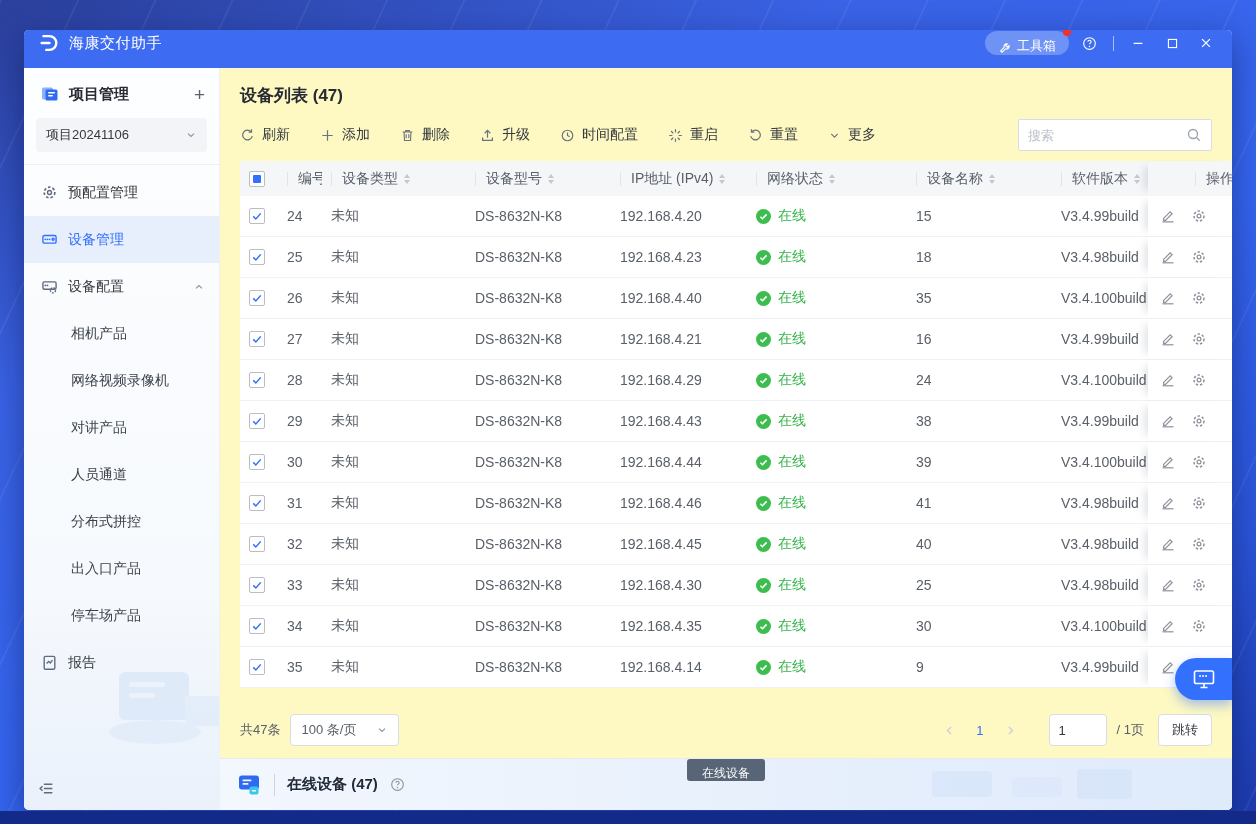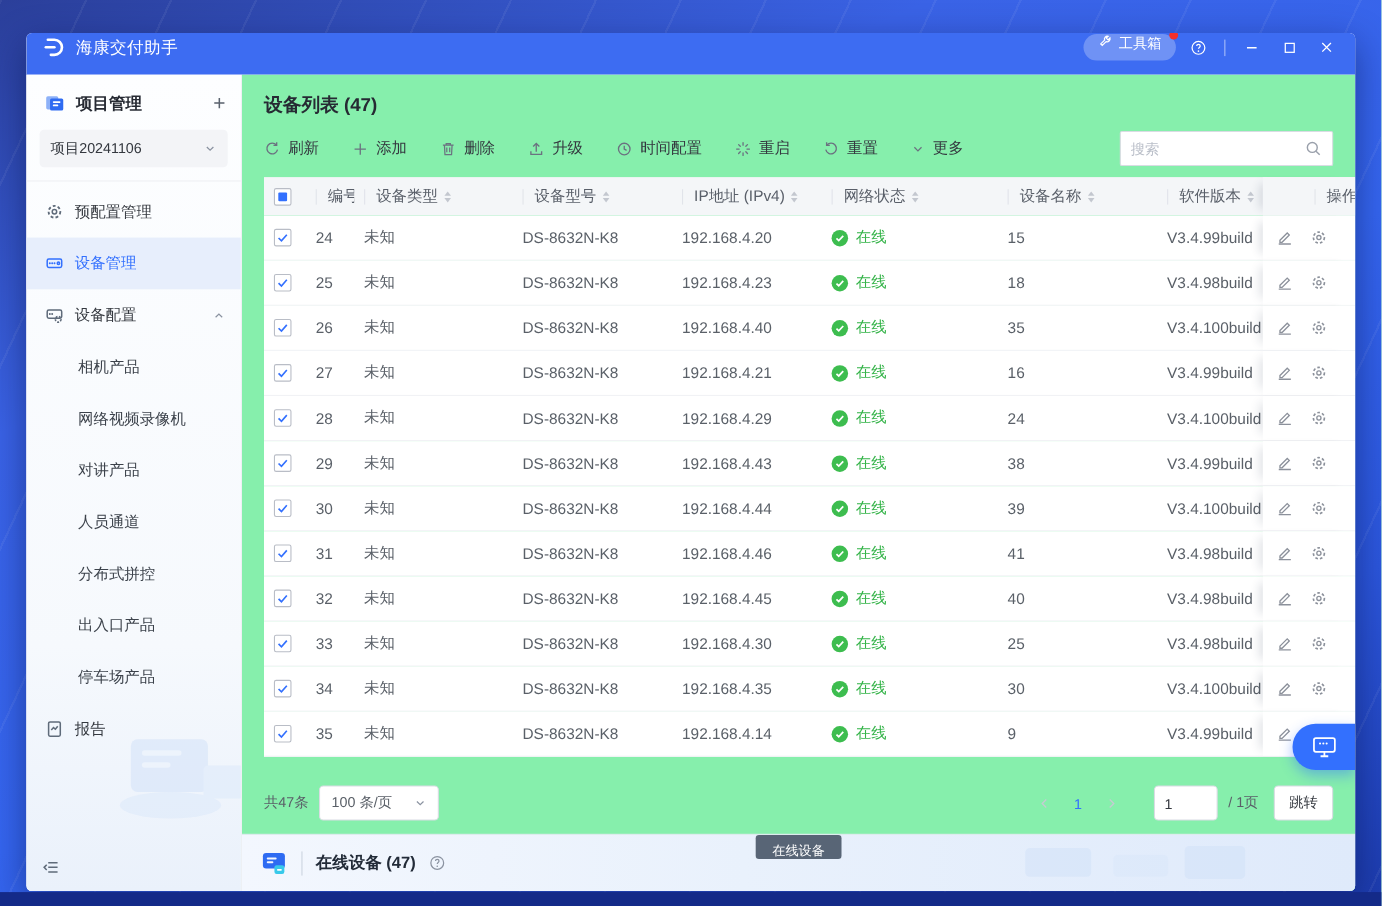--- a/index.html
+++ b/index.html
@@ -17,21 +17,21 @@
   .window { position:absolute; left:24px; top:30px; width:1208px; height:780px;
     display:flex; flex-direction:column; border-radius:5px; overflow:hidden;
     box-shadow:0 10px 34px rgba(4,10,60,.45); background:#fff; }
 
   
   .titlebar { height:38px; flex:0 0 38px; background:#3d6cf2; display:flex; align-items:center;
     padding:0 12px 12px 14px; color:#fff; }
   .logo { display:flex; align-items:center; margin-right:9px; }
   .app-title { font-size:15px; letter-spacing:.5px; }
   .tb-right { margin-left:auto; display:flex; align-items:center; gap:6px; }
-  .toolbox-btn { position:relative; display:flex; align-items:flex-start; gap:6px; height:24px;
+  .toolbox-btn { position:relative; display:flex; align-items:flex-end; gap:6px; height:24px;
     padding:0 13px; border-radius:12px; background:rgba(255,255,255,.26); font-size:13px; cursor:pointer; }
   .red-dot { position:absolute; top:-3px; right:-2px; width:8px; height:8px; border-radius:50%; background:#f5302a; }
   .tb-icon { width:28px; height:26px; display:flex; align-items:center; justify-content:center; cursor:pointer; }
   .tb-divider { width:1px; height:15px; background:rgba(255,255,255,.55); margin:0 4px; }
 
   .body { flex:1; display:flex; min-height:0; background:#fff; }
 
   
   .sidebar { position:relative; flex:0 0 196px; width:196px;
     background:linear-gradient(180deg,#fdfeff 0%,#f6f9fd 70%,#eaf1fb 100%);
@@ -44,21 +44,21 @@
   .proj-select svg { margin-left:auto; }
   .side-sep { height:1px; background:#eef0f4; margin:0 0 4px; }
   .side-item { height:47px; display:flex; align-items:center; gap:10px; padding:0 14px 0 17px; cursor:pointer; }
   .side-item.active { background:#e7eefc; color:#3370fe; }
   .side-item .chev { margin-left:auto; }
   .side-sub { height:47px; display:flex; align-items:center; padding-left:47px; cursor:pointer; color:#3c424b; }
   .collapse-btn { position:absolute; left:14px; bottom:10px; cursor:pointer; }
   .side-art { position:absolute; right:-20px; bottom:46px; opacity:.5; pointer-events:none; }
 
   
-  .main { position:relative; flex:1; min-width:0; display:flex; flex-direction:column; background:#86efac; }
+  .main { position:relative; flex:1; min-width:0; display:flex; flex-direction:column; background:#fef9c3; }
   .page-title { margin:16px 0 0 20px; font-size:17px; font-weight:700; color:#262a33; }
 
   .toolbar { display:flex; align-items:center; column-gap:30px; margin:12px 20px 10px; height:32px; }
   .tbtn { display:flex; align-items:center; gap:7px; background:none; border:none; font-size:14px;
     color:#34383f; cursor:pointer; font-family:inherit; white-space:nowrap; }
   .tbtn svg { color:#6b7280; }
   .search { margin-left:auto; width:194px; height:32px; border:1px solid #d9dce3; border-radius:2px;
     display:flex; align-items:center; padding:0 9px; background:#fff; }
   .search input { flex:1; border:none; outline:none; font-size:13px; color:#34383f; font-family:inherit; min-width:0; }
   .search input::placeholder { color:#b9bec8; }

